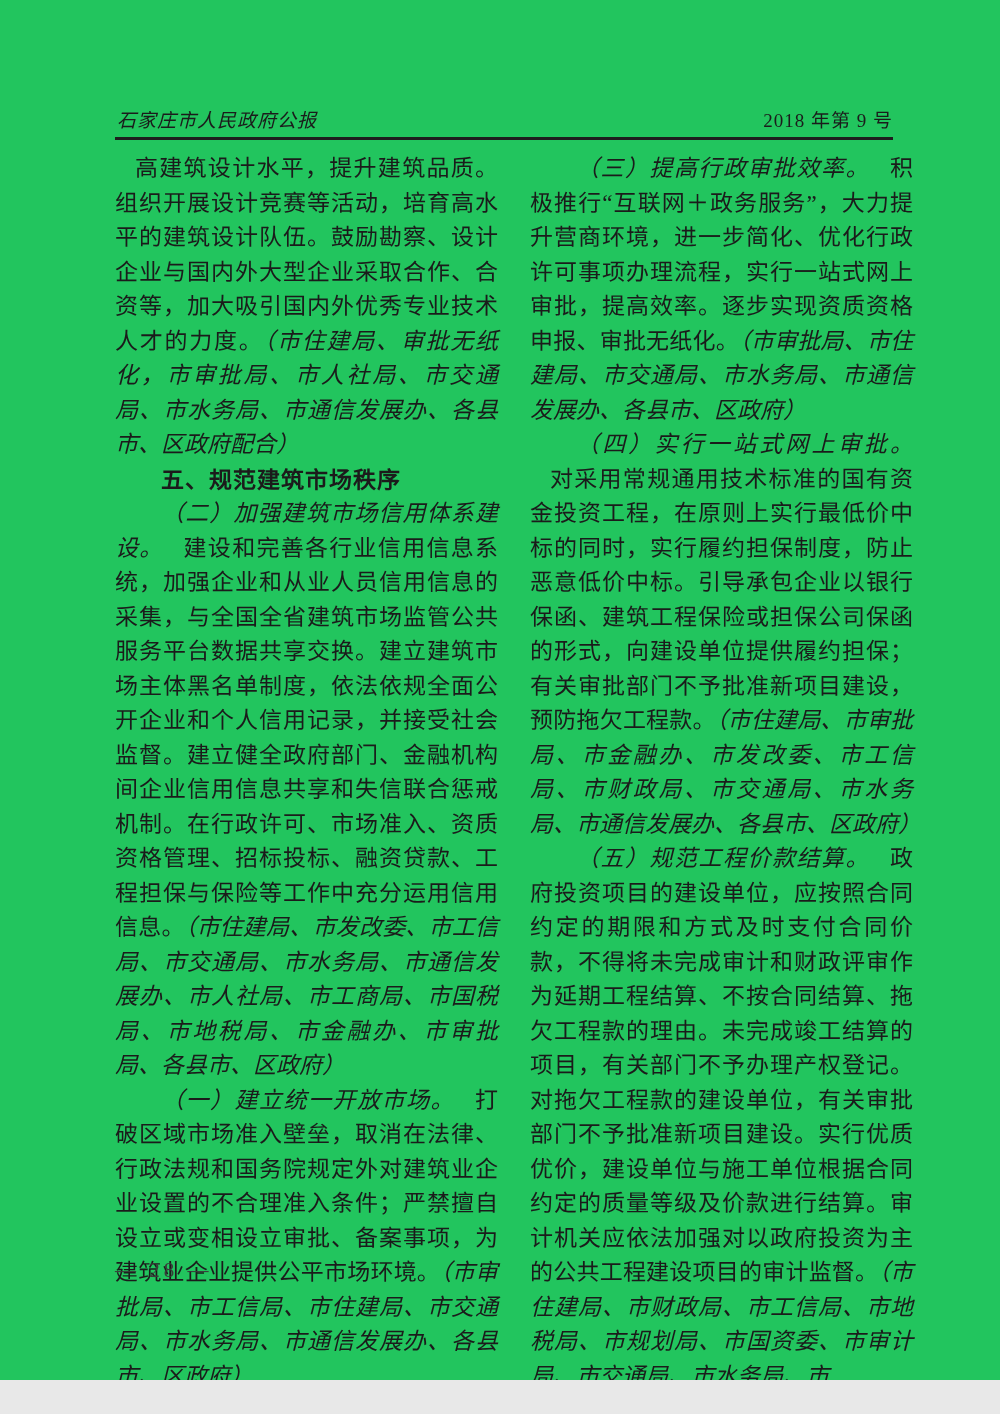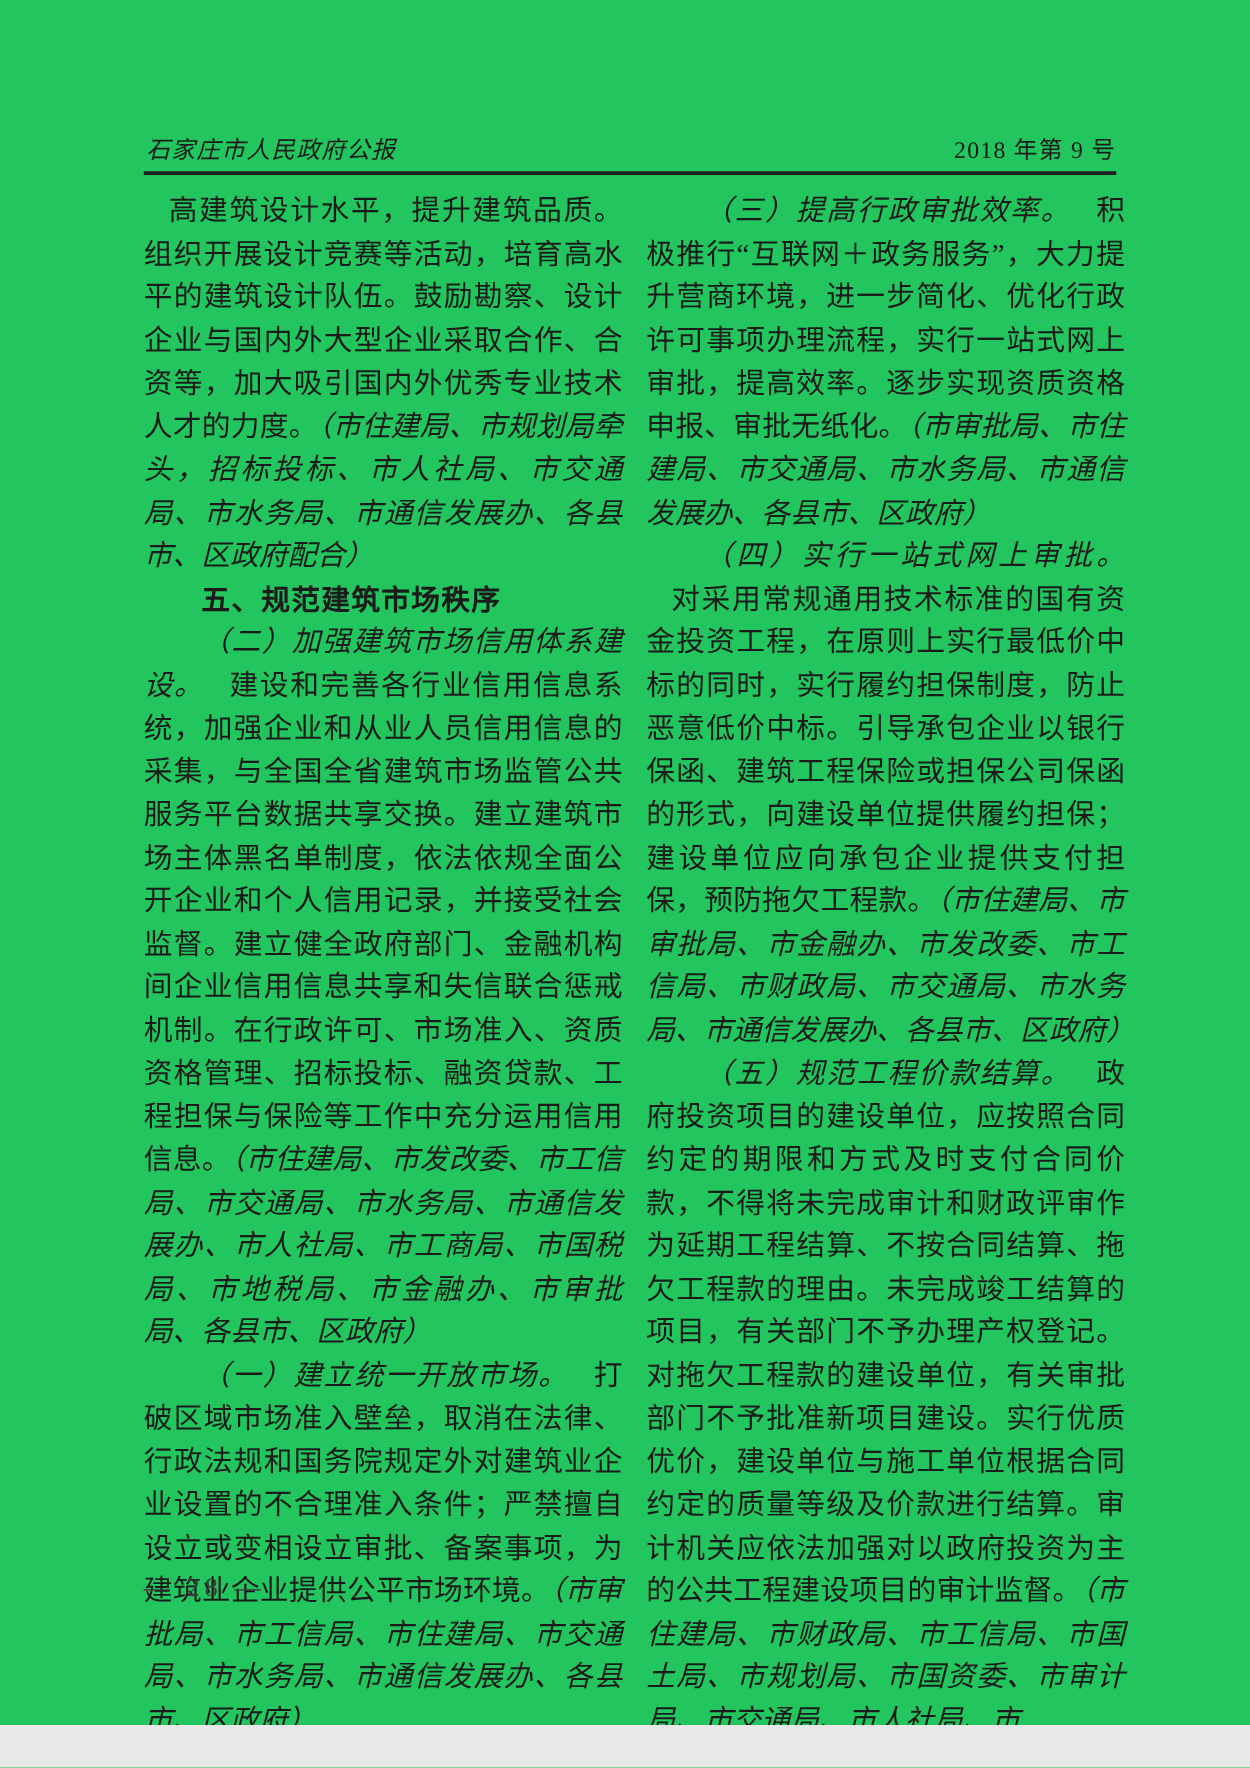--- a/index.html
+++ b/index.html
@@ -47,21 +47,21 @@
   .column {
     position: absolute;
     top: 152px;
     width: 383px;
     font-size: 23px;
     line-height: 34.5px;
     text-align: justify;
     text-justify: inter-character;
   }
   .column-left  { left: 115px; }
-  .column-right { left: 517px; }
+  .column-right { left: 530px; }
   .para {
     margin: 0;
     text-indent: 2em;
   }
   .para.no-indent { text-indent: 0; }
   .section-heading {
     margin: 0;
     font-size: 23px;
     line-height: 34.5px;
     font-weight: bold;
@@ -88,29 +88,29 @@
 <div class="page">
 
   <div class="header">
     <span class="journal-title">石家庄市人民政府公报</span>
     <span class="issue-label">2018 年第 9 号</span>
   </div>
 
   <div class="header-rule"></div>
 
   <div class="column column-left">
-    <p class="para no-indent"><span class="song">高建筑设计水平，提升建筑品质。组织开展设计竞赛等活动，培育高水平的建筑设计队伍。鼓励勘察、设计企业与国内外大型企业采取合作、合资等，加大吸引国内外优秀专业技术人才的力度。</span><span class="kai">（市住建局、市规划局牵头，招标投标、市人社局、市交通局、市水务局、市通信发展办、各县市、区政府配合）</span></p>
+    <p class="para no-indent"><span class="song">高建筑设计水平，提升建筑品质。组织开展设计竞赛等活动，培育高水平的建筑设计队伍。鼓励勘察、设计企业与国内外大型企业采取合作、合资等，加大吸引国内外优秀专业技术人才的力度。</span><span class="kai">（市住建局、审批无纸化，市审批局、市人社局、市交通局、市水务局、市通信发展办、各县市、区政府配合）</span></p>
     <h2 class="section-heading">五、规范建筑市场秩序</h2>
     <p class="para"><span class="kai">（二）加强建筑市场信用体系建设。</span><span class="song">建设和完善各行业信用信息系统，加强企业和从业人员信用信息的采集，与全国全省建筑市场监管公共服务平台数据共享交换。建立建筑市场主体黑名单制度，依法依规全面公开企业和个人信用记录，并接受社会监督。建立健全政府部门、金融机构间企业信用信息共享和失信联合惩戒机制。在行政许可、市场准入、资质资格管理、招标投标、融资贷款、工程担保与保险等工作中充分运用信用信息。</span><span class="kai">（市住建局、市发改委、市工信局、市交通局、市水务局、市通信发展办、市人社局、市工商局、市国税局、市地税局、市金融办、市审批局、各县市、区政府）</span></p>
     <p class="para"><span class="kai">（一）建立统一开放市场。</span><span class="song">打破区域市场准入壁垒，取消在法律、行政法规和国务院规定外对建筑业企业设置的不合理准入条件；严禁擅自设立或变相设立审批、备案事项，为建筑业企业提供公平市场环境。</span><span class="kai">（市审批局、市工信局、市住建局、市交通局、市水务局、市通信发展办、各县市、区政府）</span></p>
   </div>
 
   <div class="column column-right">
     <p class="para"><span class="kai">（三）提高行政审批效率。</span><span class="song">积极推行“互联网＋政务服务”，大力提升营商环境，进一步简化、优化行政许可事项办理流程，实行一站式网上审批，提高效率。逐步实现资质资格申报、审批无纸化。</span><span class="kai">（市审批局、市住建局、市交通局、市水务局、市通信发展办、各县市、区政府）</span></p>
-    <p class="para"><span class="kai">（四）实行一站式网上审批。</span><span class="song">对采用常规通用技术标准的国有资金投资工程，在原则上实行最低价中标的同时，实行履约担保制度，防止恶意低价中标。引导承包企业以银行保函、建筑工程保险或担保公司保函的形式，向建设单位提供履约担保；建设单位应向承包企业提供支付担保，预防拖欠工程款。</span><span class="kai">（市住建局、市审批局、市金融办、市发改委、市工信局、市财政局、市交通局、市水务局、市通信发展办、各县市、区政府）</span></p>
-    <p class="para"><span class="kai">（五）规范工程价款结算。</span><span class="song">政府投资项目的建设单位，应按照合同约定的期限和方式及时支付合同价款，不得将未完成审计和财政评审作为延期工程结算、不按合同结算、拖欠工程款的理由。未完成竣工结算的项目，有关部门不予办理产权登记。对拖欠工程款的建设单位，有关审批部门不予批准新项目建设。实行优质优价，建设单位与施工单位根据合同约定的质量等级及价款进行结算。审计机关应依法加强对以政府投资为主的公共工程建设项目的审计监督。</span><span class="kai">（市住建局、市财政局、市工信局、市国土局、市规划局、市国资委、市审计局、市交通局、市人社局、市</span></p>
+    <p class="para"><span class="kai">（四）实行一站式网上审批。</span><span class="song">对采用常规通用技术标准的国有资金投资工程，在原则上实行最低价中标的同时，实行履约担保制度，防止恶意低价中标。引导承包企业以银行保函、建筑工程保险或担保公司保函的形式，向建设单位提供履约担保；有关审批部门不予批准新项目建设，预防拖欠工程款。</span><span class="kai">（市住建局、市审批局、市金融办、市发改委、市工信局、市财政局、市交通局、市水务局、市通信发展办、各县市、区政府）</span></p>
+    <p class="para"><span class="kai">（五）规范工程价款结算。</span><span class="song">政府投资项目的建设单位，应按照合同约定的期限和方式及时支付合同价款，不得将未完成审计和财政评审作为延期工程结算、不按合同结算、拖欠工程款的理由。未完成竣工结算的项目，有关部门不予办理产权登记。对拖欠工程款的建设单位，有关审批部门不予批准新项目建设。实行优质优价，建设单位与施工单位根据合同约定的质量等级及价款进行结算。审计机关应依法加强对以政府投资为主的公共工程建设项目的审计监督。</span><span class="kai">（市住建局、市财政局、市工信局、市地税局、市规划局、市国资委、市审计局、市交通局、市水务局、市</span></p>
   </div>
 
   <div class="page-number">
     <span>— 28 —</span>
   </div>
 
 </div>
 
 </body></html>

